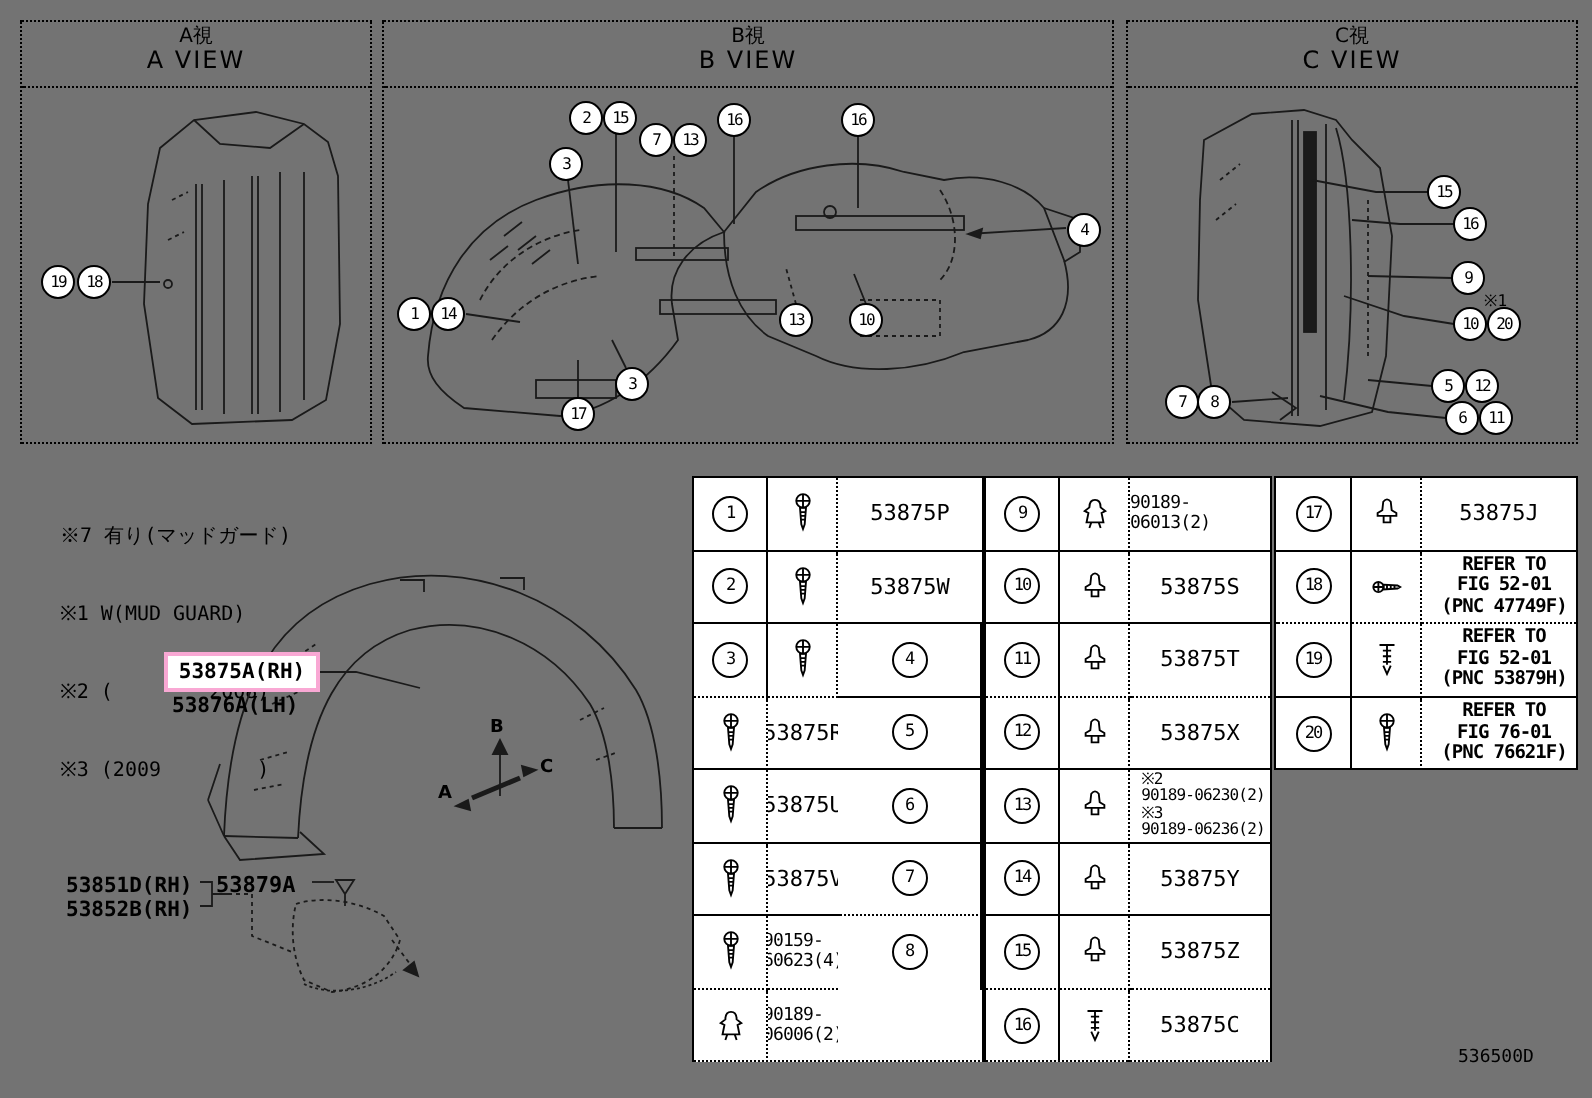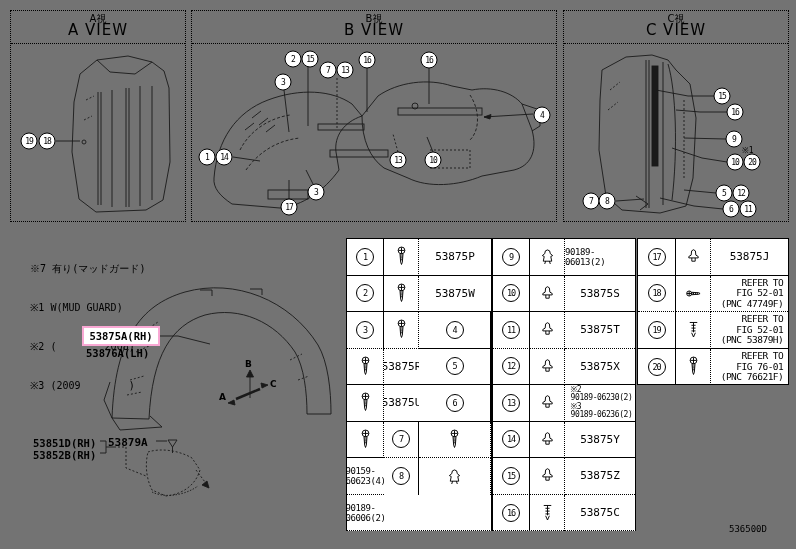--- a/index.html
+++ b/index.html
@@ -3,21 +3,21 @@
 <meta charset="utf-8">
 <style>
   html,body{margin:0;padding:0;background:#fff;}
   .stage{position:relative;width:796px;height:549px;background:#737373;color:#000;
          font-family:"DejaVu Sans Mono",monospace;overflow:hidden;}
   
   .panel{position:absolute;top:10px;height:212px;border:1.5px dotted #000;box-sizing:border-box;}
   .panel .hdr{position:absolute;top:0;left:0;right:0;height:30px;border-bottom:1.5px dotted #000;
               text-align:center;padding-top:2px;font-family:"DejaVu Sans",sans-serif;}
   .hdr .jp{font-size:10px;line-height:12px;}
-  .hdr .en{font-size:15px;line-height:11px;letter-spacing:1px;}
+  .hdr .en{font-size:12px;line-height:11px;letter-spacing:1px;}
   
   .co{position:absolute;width:15px;height:15px;border:1px solid #000;border-radius:50%;
       background:#fff;display:flex;align-items:center;justify-content:center;
       font-size:8px;letter-spacing:-1px;transform:translate(-50%,-50%);z-index:5;}
   
   .notes{position:absolute;left:30px;top:236px;font-size:10px;line-height:13px;white-space:pre;}
   
   .hlbox{position:absolute;left:82px;top:326px;width:74px;height:16px;border:2px solid #f9a8d4;
          display:flex;align-items:center;justify-content:center;font-size:10.5px;font-weight:bold;
          background:#fff;z-index:6;}
@@ -35,21 +35,21 @@
   .cell{border-right:1px solid #000;border-bottom:1px solid #000;display:flex;
         align-items:center;justify-content:center;box-sizing:border-box;overflow:hidden;}
   .cp{border-right:none;font-size:11px;}
   .ci{border-right:1px dotted #000;}
   .bd{border-bottom:1px dotted #000;}
   .b0{border-bottom:none;}
   .badge{width:16px;height:16px;border:1px solid #000;border-radius:50%;display:flex;
          align-items:center;justify-content:center;font-size:8.5px;letter-spacing:-1px;}
   .num-long{font-size:9px;letter-spacing:-0.4px;}
   .multi{font-size:8px;line-height:8.5px;white-space:pre-line;text-align:left;width:100%;padding-left:3px;letter-spacing:-0.4px;}
-  .refer{font-size:9.5px;line-height:10.5px;white-space:pre-line;text-align:right;width:100%;padding-left:5px;letter-spacing:-0.5px;}
+  .refer{font-size:9.5px;line-height:10.5px;white-space:pre-line;text-align:center;width:100%;padding-left:5px;letter-spacing:-0.5px;font-weight:bold;}
   .icn{width:15px;height:21px;stroke:#000;fill:none;stroke-width:1;}
   svg.art{position:absolute;left:0;top:0;z-index:1;}
 </style>
 </head>
 <body>
 
 <div class="stage">
 
   <svg width="0" height="0" style="position:absolute">
     <defs>
@@ -285,20 +285,21 @@
       </div>
     <div class="cell cp">53875U</div>
     <div class="cell cn">
         <span class="badge">6</span>
       </div>
     <div class="cell ci">
         <svg class="icn">
           <use href="#ic-screw"></use>
         </svg>
       </div>
+    <div class="cell cp">53875V</div>
     <div class="cell cn bd">
         <span class="badge">7</span>
       </div>
     <div class="cell ci bd">
         <svg class="icn">
           <use href="#ic-screw"></use>
         </svg>
       </div>
     <div class="cell cp bd num-long">90159-60623(4)</div>
     <div class="cell cn b0">

